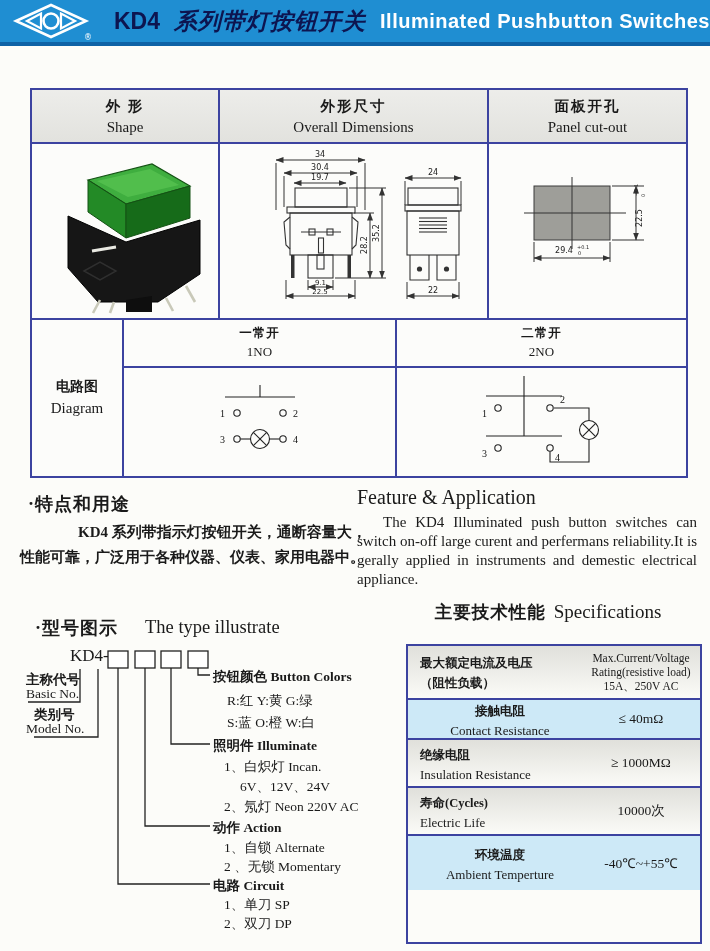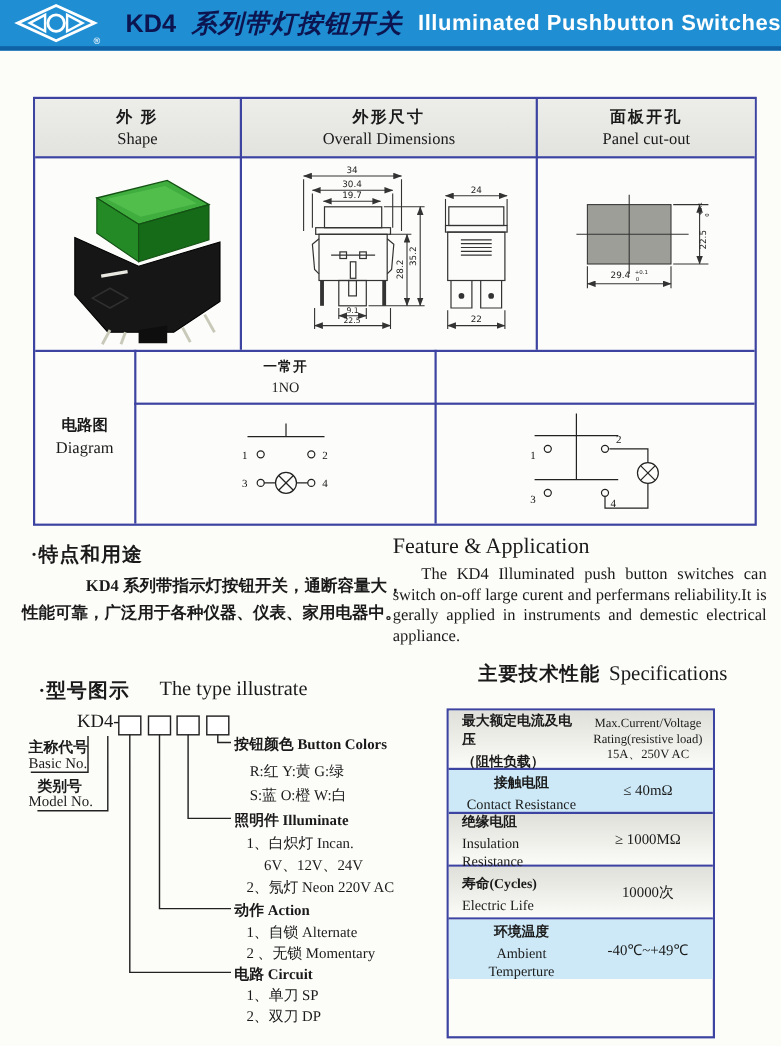--- a/index.html
+++ b/index.html
@@ -44,21 +44,21 @@
   .mc-h-cn{left:35px;top:616px;font-weight:bold;font-size:18px;letter-spacing:1px;}
   .mc-h-en{left:145px;top:617px;font-size:18.5px;}
   .tree{left:20px;top:615px;width:350px;height:336px;}
   .tree .lbl{position:absolute;font-size:13.5px;white-space:nowrap;}
   .tree .lbl.b{font-weight:bold;}
   .tree .kd4{position:absolute;left:50px;top:31px;font-size:17px;}
   
   .spec-title{left:406px;top:600px;width:284px;text-align:center;white-space:nowrap;}
   .spec-title .cn{font-weight:bold;font-size:17.5px;letter-spacing:1px;}
   .spec-title .en{font-size:19px;margin-left:8px;}
-  .stable{left:406px;top:644px;width:244px;height:300px;border:2px solid #3c43a0;box-sizing:border-box;}
+  .stable{left:406px;top:644px;width:296px;height:300px;border:2px solid #3c43a0;box-sizing:border-box;}
   .srow{display:flex;box-sizing:border-box;border-bottom:2px solid #3c43a0;}
   .srow:last-child{border-bottom:none;}
   .srow .l{flex:1;padding:5px 2px 2px 12px;display:flex;flex-direction:column;justify-content:center;gap:3px;}
   .srow .l .cn{font-weight:bold;font-size:12.5px;}
   .srow .l .en{font-size:13px;}
   .srow .r{width:118px;display:flex;flex-direction:column;align-items:center;justify-content:center;}
   .srow .r .v{font-size:13.5px;}
   .srow .r .v3{font-size:11.5px;line-height:14px;white-space:nowrap;}
   .bg-grad{background:linear-gradient(180deg,#e0e0db,#fbfbf7);}
   .bg-blue{background:#cde9f7;text-align:center;}
@@ -221,20 +221,24 @@
 
     <div class="abs diag-label" style="left:0;top:228px;width:90px;height:158px">
       <span class="cn">电路图</span>
       <span class="en">Diagram</span>
     </div>
 
     <div class="abs no-hdr" style="left:92px;top:228px;width:271px;height:48px">
       <span class="cn">一常开</span>
       <span class="en">1NO</span>
     </div>
+    <div class="abs no-hdr" style="left:365px;top:228px;width:289px;height:48px">
+      <span class="cn">二常开</span>
+      <span class="en">2NO</span>
+    </div>
 
     <div class="abs cell-center" style="left:92px;top:278px;width:271px;height:108px">
       <svg width="170" height="90" viewBox="0 0 170 90">
         <line class="ckt" x1="50" y1="20" x2="120" y2="20"></line>
         <line class="ckt" x1="85" y1="8" x2="85" y2="20"></line>
         <circle class="ckt" cx="62" cy="36" r="3.2"></circle>
         <circle class="ckt" cx="108" cy="36" r="3.2"></circle>
         <text class="cktnum" x="50" y="40" text-anchor="end">1</text>
         <text class="cktnum" x="118" y="40">2</text>
         <circle class="ckt" cx="62" cy="62" r="3.2"></circle>
@@ -356,18 +360,18 @@
       <div class="r">
           <span class="v">10000次</span>
         </div>
     </div>
     <div class="srow r6 bg-blue">
       <div class="l">
         <span class="cn">环境温度</span>
         <span class="en">Ambient Temperture</span>
       </div>
       <div class="r">
-          <span class="v">-40℃~+49℃</span>
+          <span class="v">-40℃~+55℃</span>
         </div>
     </div>
   </div>
 
 </div>
 
 </body></html>

